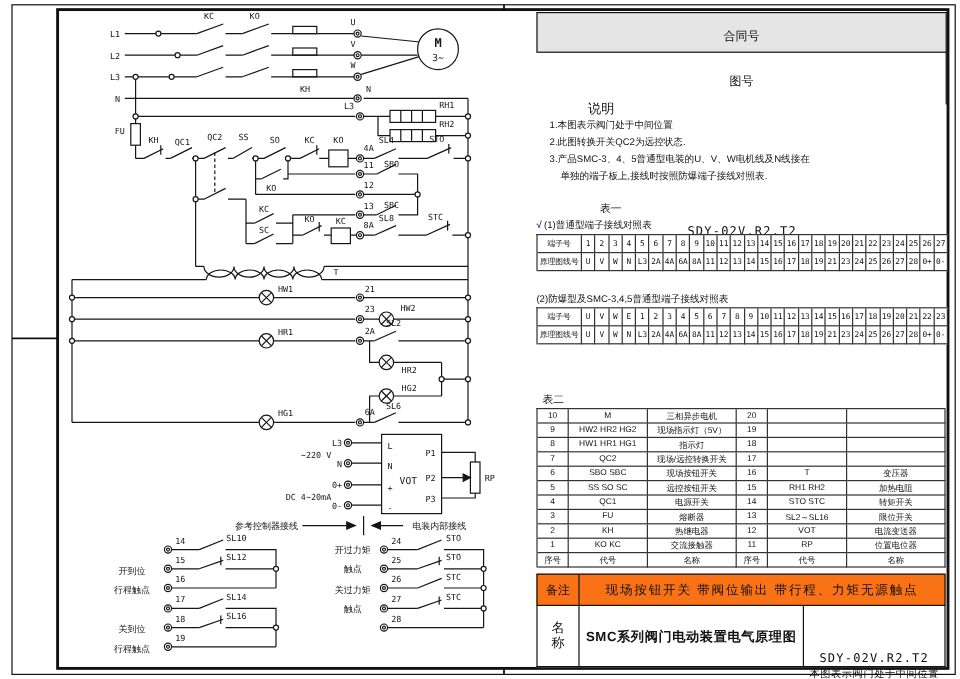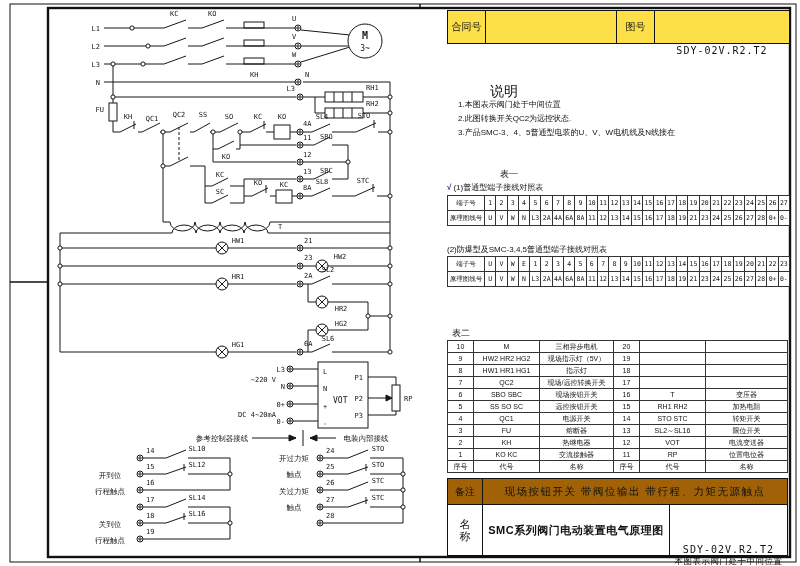--- a/index.html
+++ b/index.html
@@ -6,45 +6,45 @@
   .page{position:relative;width:800px;height:566px;background:#fff;overflow:hidden;
         font-family:"Liberation Sans","DejaVu Sans",sans-serif;color:#111;}
   svg.base{position:absolute;left:0;top:0;}
   svg text{font-family:"DejaVu Sans Mono","Liberation Mono",monospace;font-size:7px;fill:#161616;stroke:none;}
   svg text.zh{font-family:"Liberation Sans","DejaVu Sans",sans-serif;font-size:7.5px;}
   svg text.tm{text-anchor:middle;} svg text.te{text-anchor:end;}
   svg text.big{font-size:10px;font-weight:bold;} svg text.md{font-size:8px;}
   .panel{position:absolute;box-sizing:border-box;}
   .mono{font-family:"DejaVu Sans Mono","Liberation Mono",monospace;margin-top:39px;}
   
-  .title-bar{display:flex;border:1.5px solid #111;background:#fde047;}
+  .title-bar{display:flex;border:1.5px solid #111;background:#e5e5e5;flex-direction:column;}
   .title-bar .cell{box-sizing:border-box;border-right:1.5px solid #111;display:flex;align-items:center;justify-content:center;font-size:10px;}
   .title-bar .cell:last-child{border-right:none;}
   .w38{flex:0 0 38px;} .grow{flex:1 1 auto;} .w134{flex:0 0 134px;font-size:10px;letter-spacing:1px;}
   
   .notes{font-size:8px;line-height:14px;}
-  .notes .hd{padding-left:32px;font-size:14px;}
+  .notes .hd{padding-left:32px;font-size:11px;}
   .notes .ind{padding-left:9px;}
   
   .thead{font-size:9px;}
   .subtitle{font-size:8px;}
   .check{color:#2b2f8e;font-weight:bold;margin-right:2px;}
   
   .term-table{border-top:1px solid #333;border-left:1px solid #333;background:#fff;}
   .term-table .trow{display:flex;height:15px;}
   .term-table .tcell{flex:1 1 0;min-width:0;box-sizing:border-box;border-right:1px solid #333;border-bottom:1px solid #333;
      display:flex;align-items:center;justify-content:center;font-size:6.5px;font-family:"DejaVu Sans Mono",monospace;overflow:hidden;}
   .term-table .tcell:first-child{flex:0 0 37px;font-family:"Liberation Sans",sans-serif;font-size:6.5px;}
   
   .comp-table{border-top:1px solid #333;border-left:1px solid #333;background:#fff;}
   .comp-table .trow{display:grid;grid-template-columns:26px 66px 74px 26px 66px 1fr;height:12px;}
   .comp-table .tcell{box-sizing:border-box;border-right:1px solid #333;border-bottom:1px solid #333;
      display:flex;align-items:center;justify-content:center;font-size:7px;white-space:nowrap;overflow:hidden;}
   
-  .remark-bar{display:flex;border:1.5px solid #111;background:#a16207;}
+  .remark-bar{display:flex;border:1.5px solid #111;background:#f97316;}
   .rb-label{flex:0 0 34px;border-right:1.5px solid #111;display:flex;align-items:center;justify-content:center;font-size:10px;}
   .rb-text{flex:1;display:flex;align-items:center;justify-content:center;font-size:10.5px;letter-spacing:1.5px;}
   
   .name-block{display:flex;border:1.5px solid #111;border-top:none;background:#fff;}
   .nb-label{flex:0 0 34px;border-right:1.5px solid #111;display:flex;align-items:center;justify-content:center;}
   .stack{width:13px;line-height:12px;font-size:11px;word-break:break-all;text-align:center;}
   .nb-main{flex:1;display:flex;align-items:center;justify-content:center;font-size:11px;letter-spacing:0.5px;font-weight:bold;}
   .nb-right{flex:0 0 117px;border-left:1.5px solid #111;display:flex;flex-direction:column;}
   .nb-dno{flex:1;border-bottom:1.5px solid #111;display:flex;align-items:center;justify-content:center;font-size:10px;letter-spacing:1px;}
   .nb-co{flex:1;display:flex;align-items:center;justify-content:center;font-size:8.5px;letter-spacing:0.5px;}
@@ -348,20 +348,21 @@
     <div class="cell grow"></div>
     <div class="cell w38">图号</div>
     <div class="cell w134 mono">SDY-02V.R2.T2</div>
   </div>
 
   <div class="panel notes" style="left:458px;top:84px;width:330px;">
     <div class="hd">说明</div>
     <div>1.本图表示阀门处于中间位置</div>
     <div>2.此图转换开关QC2为远控状态.</div>
     <div>3.产品SMC-3、4、5普通型电装的U、V、W电机线及N线接在</div>
+    <div class="ind">单独的端子板上,接线时按照防爆端子接线对照表.</div>
   </div>
 
   <div class="panel thead" style="left:452px;top:168px;margin-left:48px;">表一</div>
   <div class="panel subtitle" style="left:447px;top:182px;">
     <span class="check">√</span><span>(1)普通型端子接线对照表</span>
   </div>
   <div class="panel term-table" style="left:447px;top:195px;width:343px;">
       <div class="trow">
         <div class="tcell">端子号</div>
         <div class="tcell">1</div>

